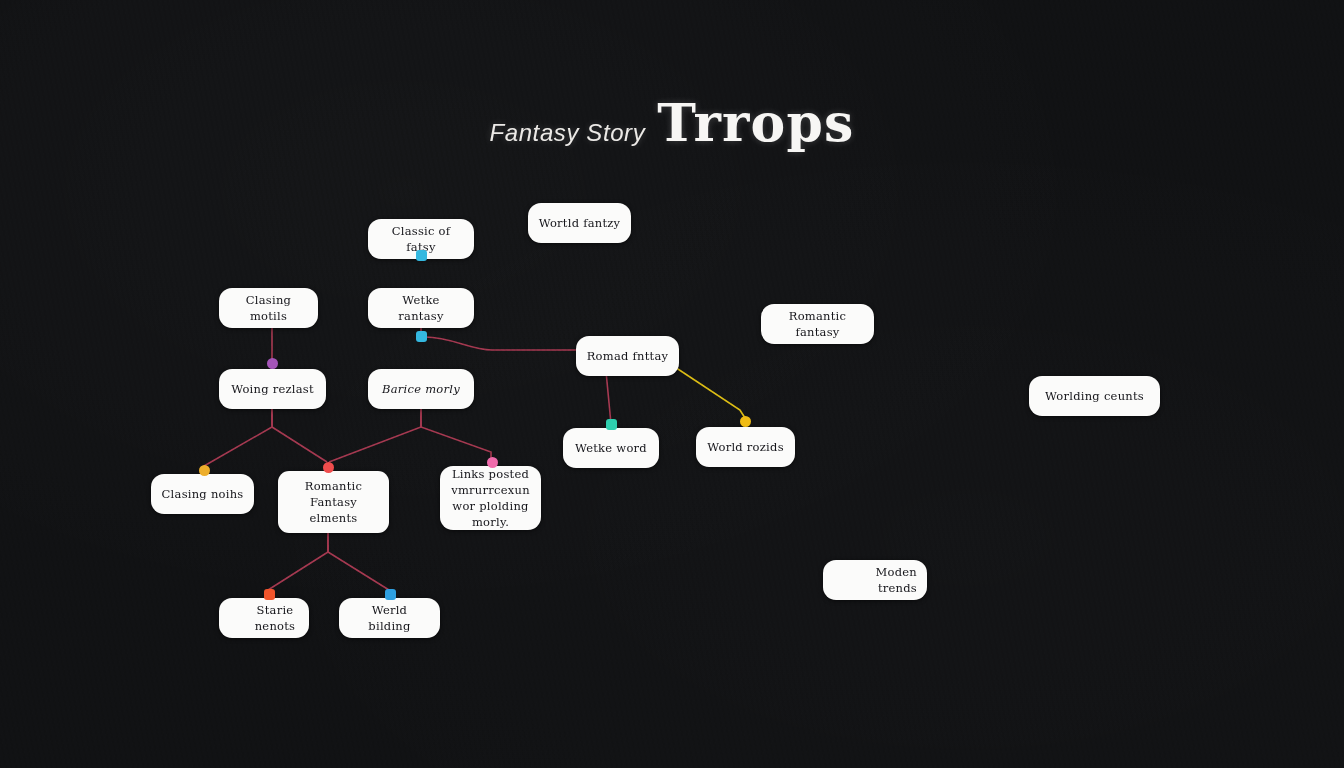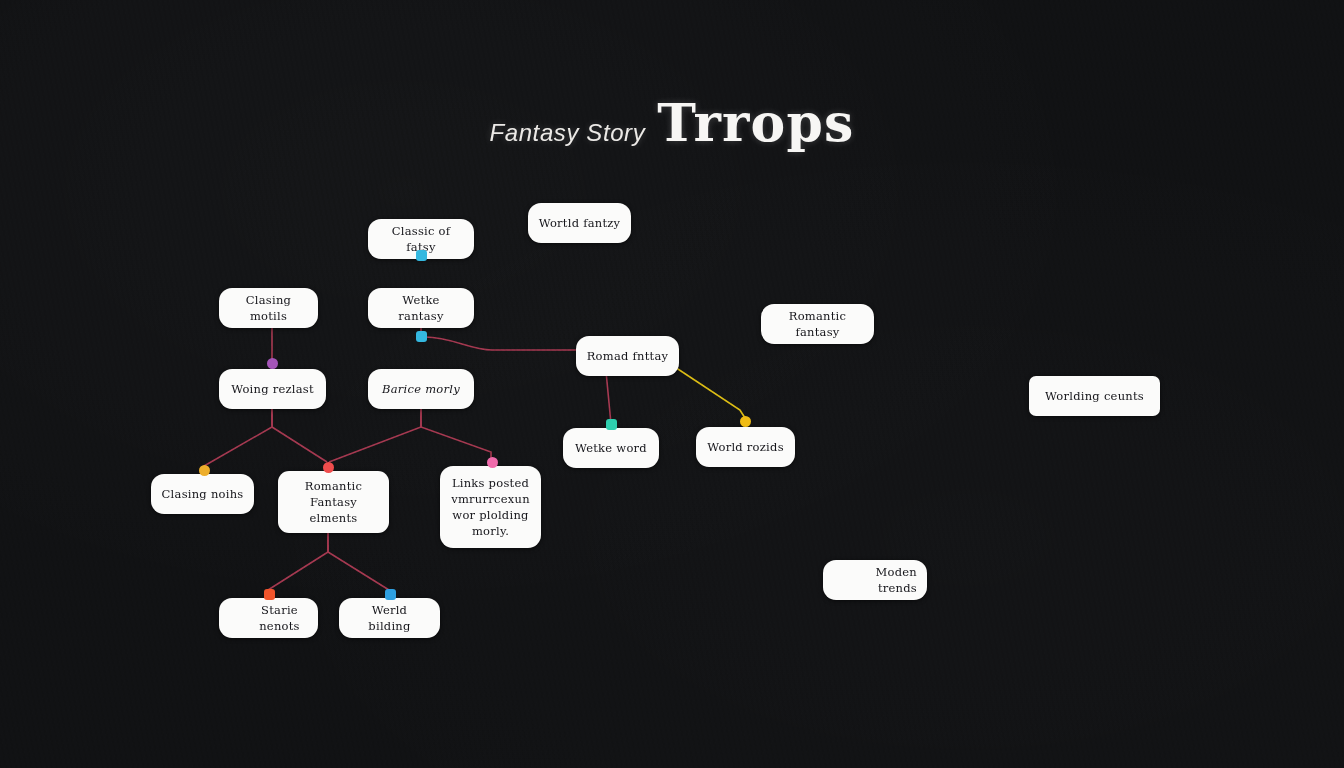--- a/index.html
+++ b/index.html
@@ -157,21 +157,21 @@
       <div class="node" style="left: 219px; top: 369px; width: 107px; height: 40px;">
         <div>
           <span>Woing rezlast</span>
         </div>
       </div>
       <div class="node" style="left: 368px; top: 369px; width: 106px; height: 40px; font-style: italic;">
         <div>
           <span>Barice morly</span>
         </div>
       </div>
-      <div class="node" style="left: 1029px; top: 376px; width: 131px; height: 40px; border-radius: 7px;">
+      <div class="node" style="left: 1029px; top: 376px; width: 131px; height: 40px;">
         <div>
           <span>Worlding ceunts</span>
         </div>
       </div>
       <div class="node" style="left: 563px; top: 428px; width: 96px; height: 40px;">
         <div>
           <span>Wetke word</span>
         </div>
       </div>
       <div class="node" style="left: 696px; top: 427px; width: 99px; height: 40px; text-align: right;">
@@ -184,34 +184,34 @@
           <span>Clasing noihs</span>
         </div>
       </div>
       <div class="node" style="left: 278px; top: 471px; width: 111px; height: 62px; border-radius: 11px;">
         <div>
           <span>Romantic</span>
           <span>Fantasy</span>
           <span>elments</span>
         </div>
       </div>
-      <div class="node" style="left: 440px; top: 466px; width: 101px; height: 82px;">
+      <div class="node" style="left: 440px; top: 466px; width: 101px; height: 64px;">
         <div>
           <span>Links posted</span>
           <span>vmrurrcexun</span>
           <span>wor plolding</span>
           <span>morly.</span>
         </div>
       </div>
       <div class="node" style="left: 823px; top: 560px; width: 104px; height: 40px; text-align: right;">
         <div>
           <span>Moden trends</span>
         </div>
       </div>
-      <div class="node" style="left: 219px; top: 598px; width: 99px; height: 40px; padding-left: 32px;">
+      <div class="node" style="left: 219px; top: 598px; width: 90px; height: 40px; padding-left: 32px;">
         <div>
           <span>Starie nenots</span>
         </div>
       </div>
       <div class="node" style="left: 339px; top: 598px; width: 101px; height: 40px;">
         <div>
           <span>Werld bilding</span>
         </div>
       </div>
     </div>

